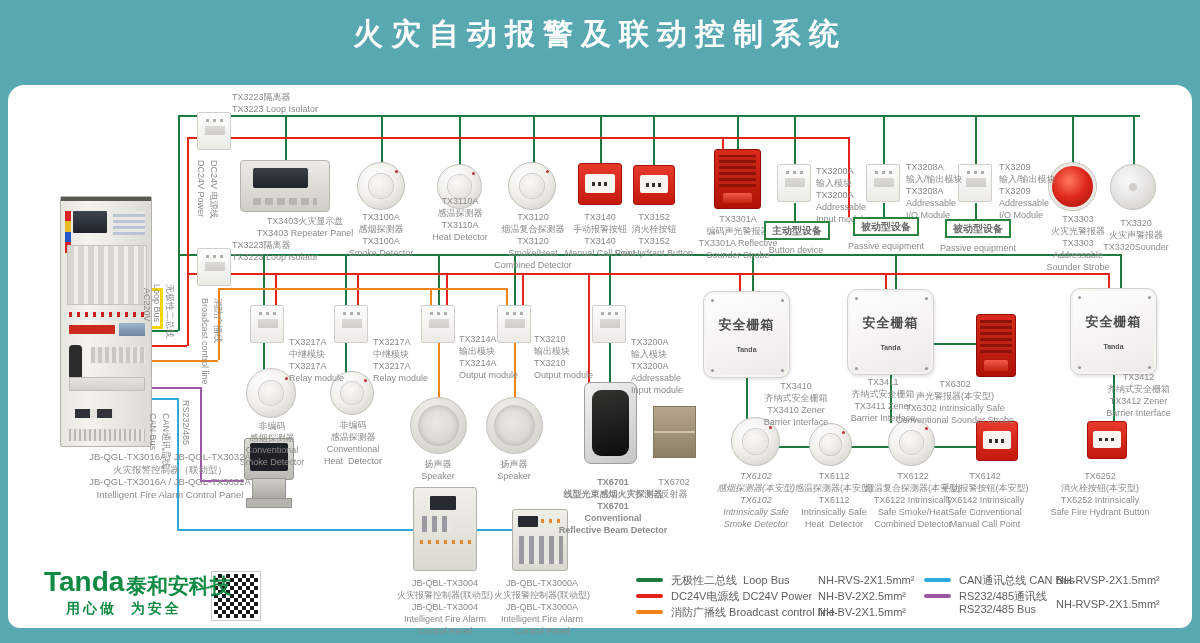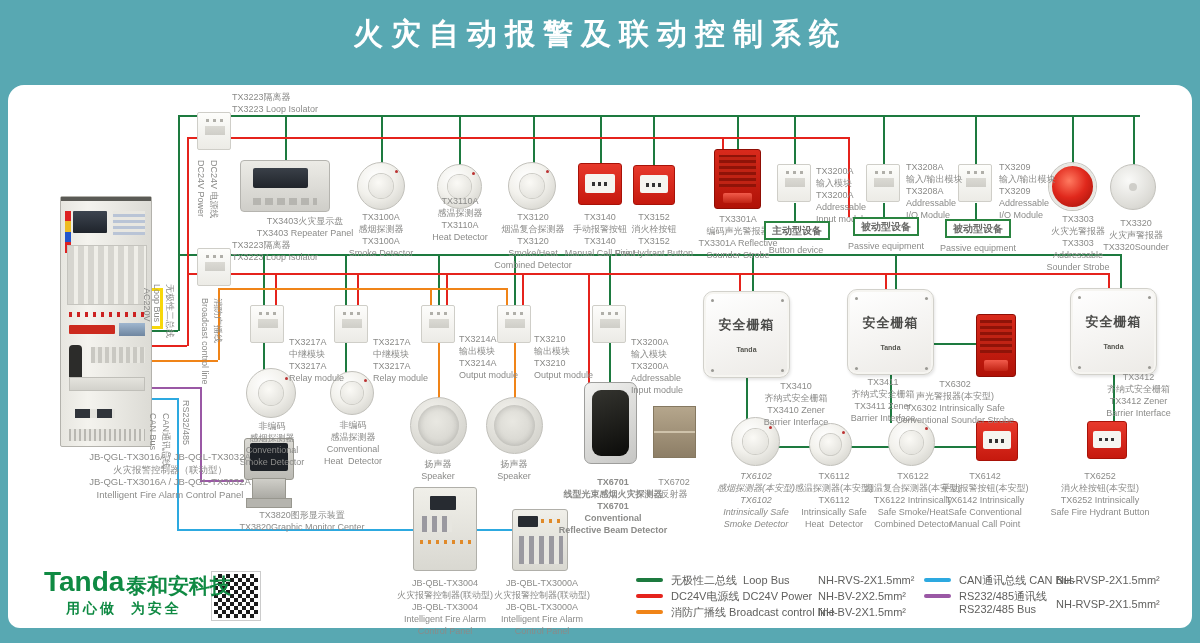--- a/index.html
+++ b/index.html
@@ -389,22 +389,20 @@
 Broadcast control line</div>
   <div class="vlbl" style="left:192px;top:400px;">RS232/485</div>
   <div class="vlbl" style="left:172px;top:413px;">CAN通讯总线
 CAN Bus</div>
 
   <div class="dev" style="left:240px;top:438px;width:58px;height:70px;">
     <div class="crt-body"></div>
     <div class="crt-stand"></div>
     <div class="crt-base"></div>
   </div>
-  <div class="lbl" style="left:204px;top:510px;width:196px;">TX3820图形显示装置
-TX3820Graphic Monitor Center</div>
   <div class="dev fpanel" style="left:413px;top:487px;width:64px;height:84px;">
     <div class="fp-screen" style="left:16px;top:8px;width:26px;height:14px;"></div>
     <div class="fp-dots" style="left:6px;top:52px;width:52px;"></div>
     <div class="fp-grid" style="left:8px;top:28px;width:30px;height:16px;"></div>
   </div>
   <div class="lbl" style="left:392px;top:578px;width:106px;">JB-QBL-TX3004
 火灾报警控制器(联动型)
 JB-QBL-TX3004
 Intelligent Fire Alarm
 Control Panel</div>

